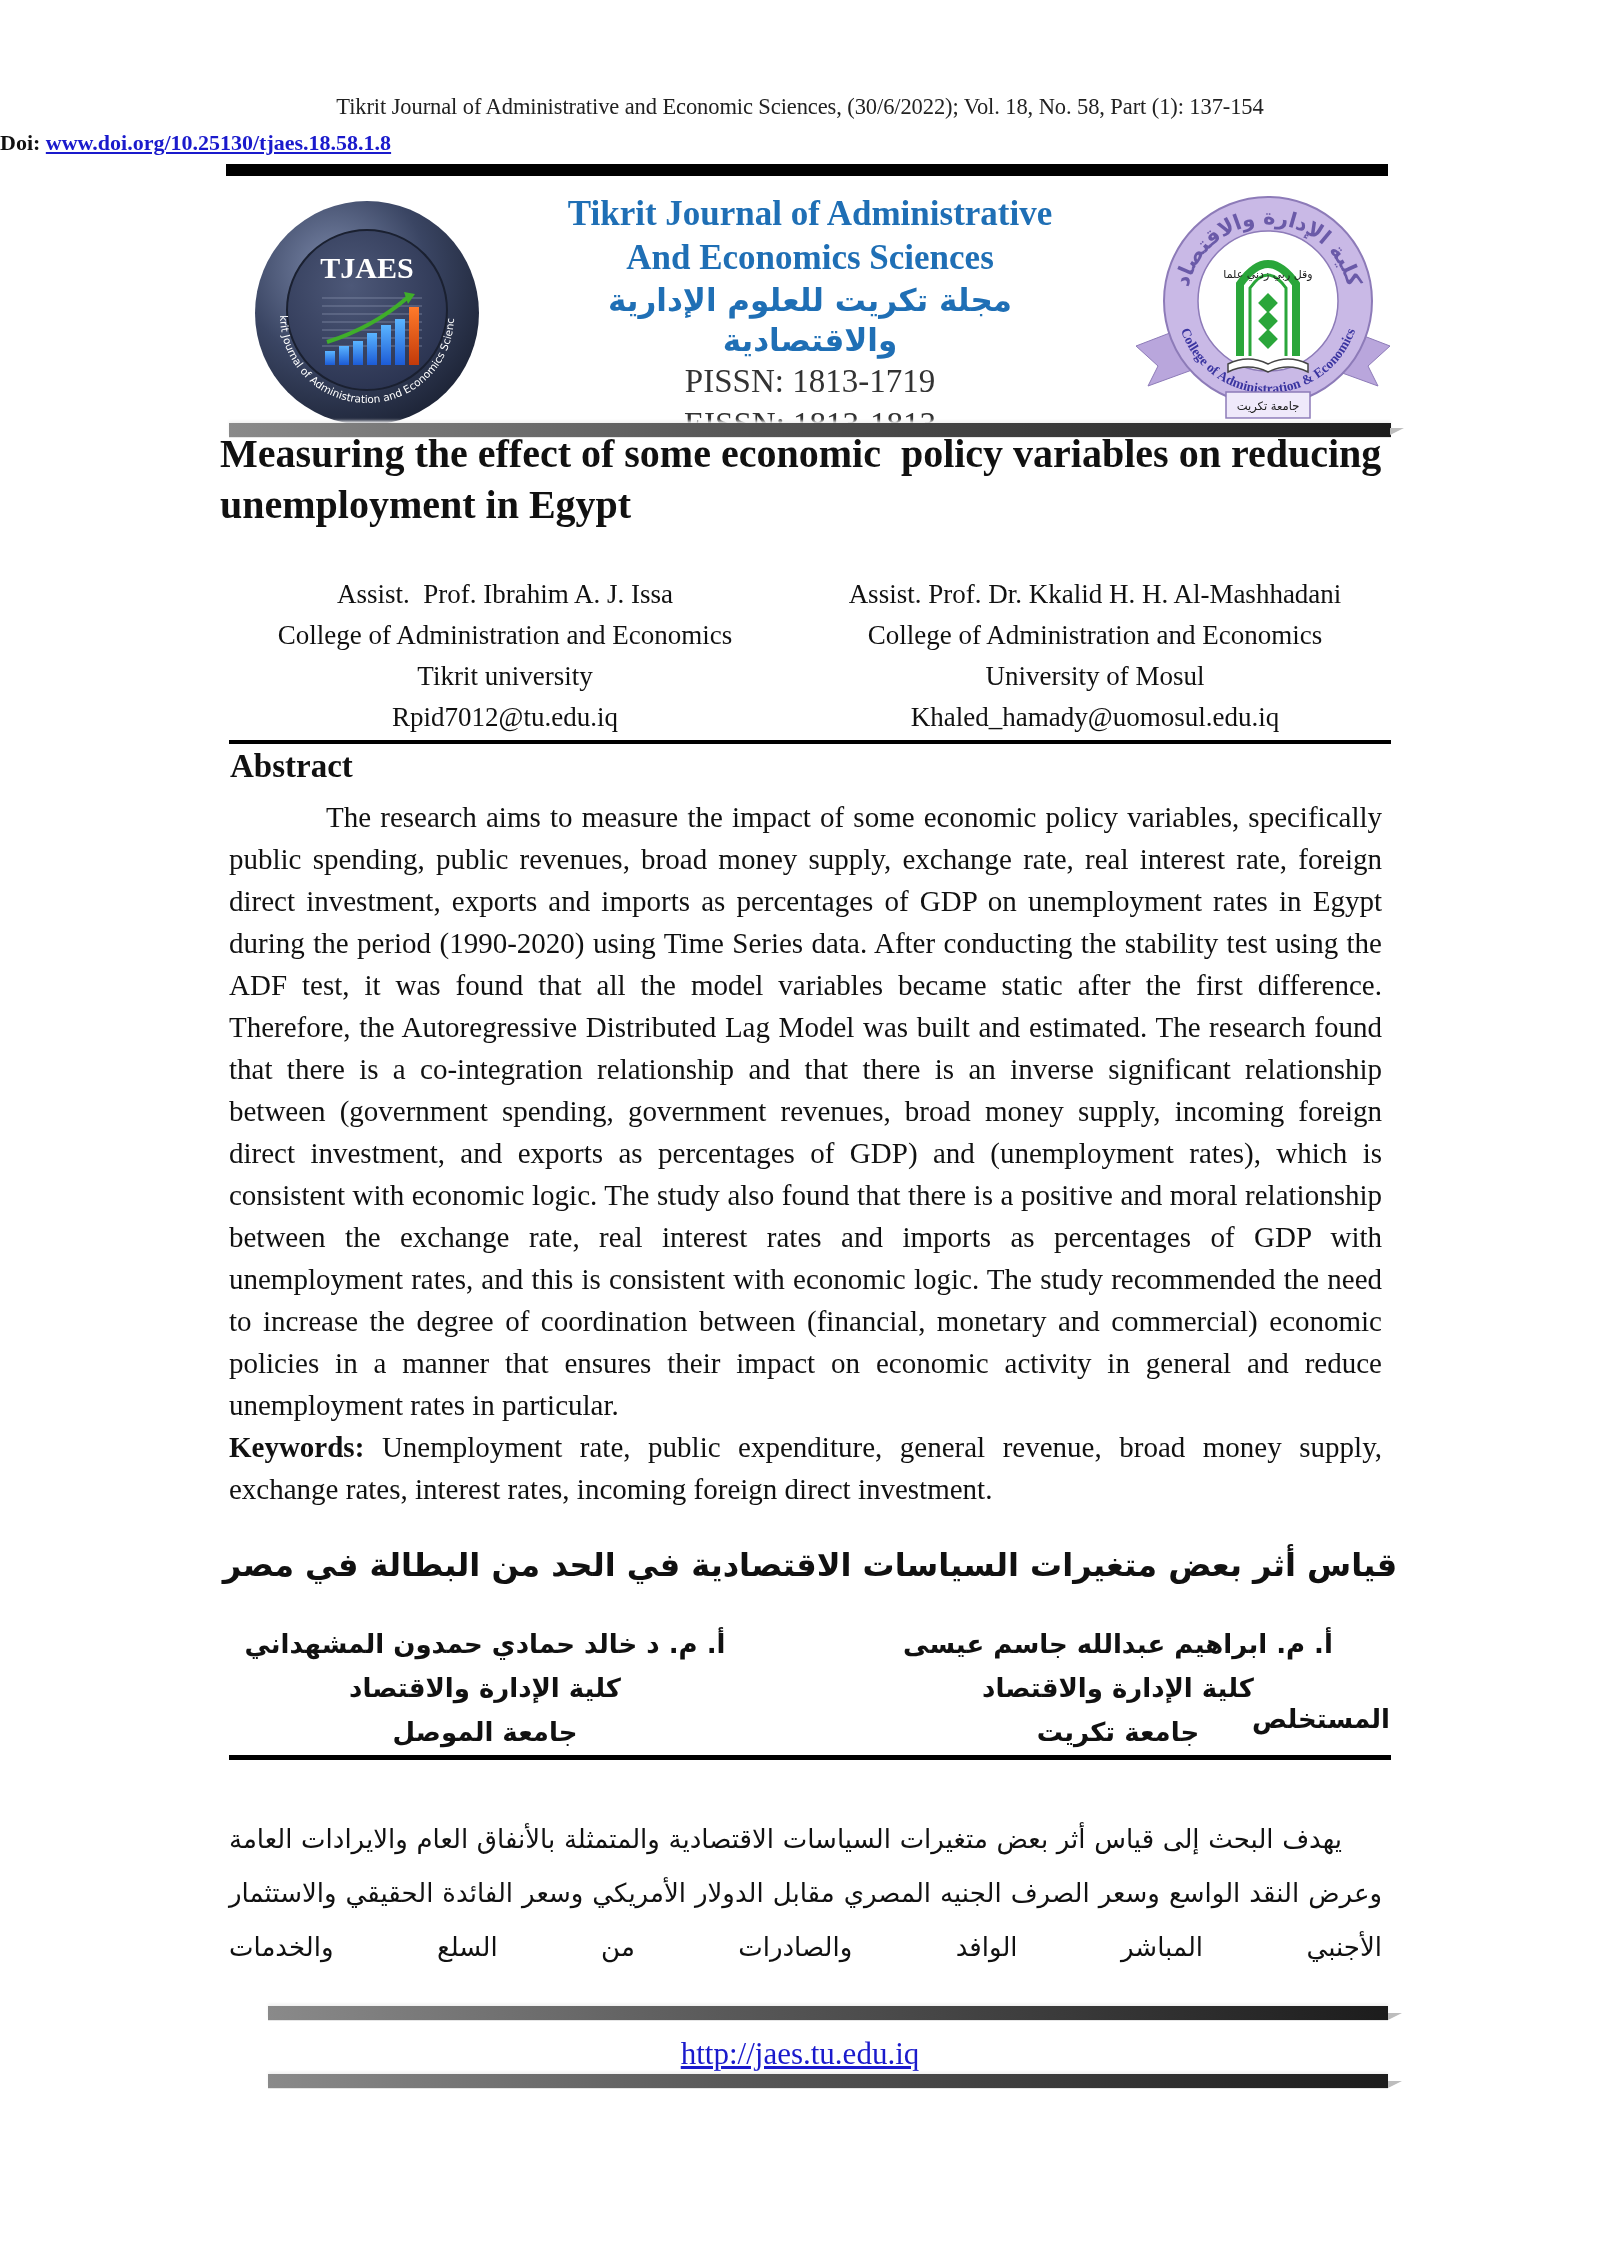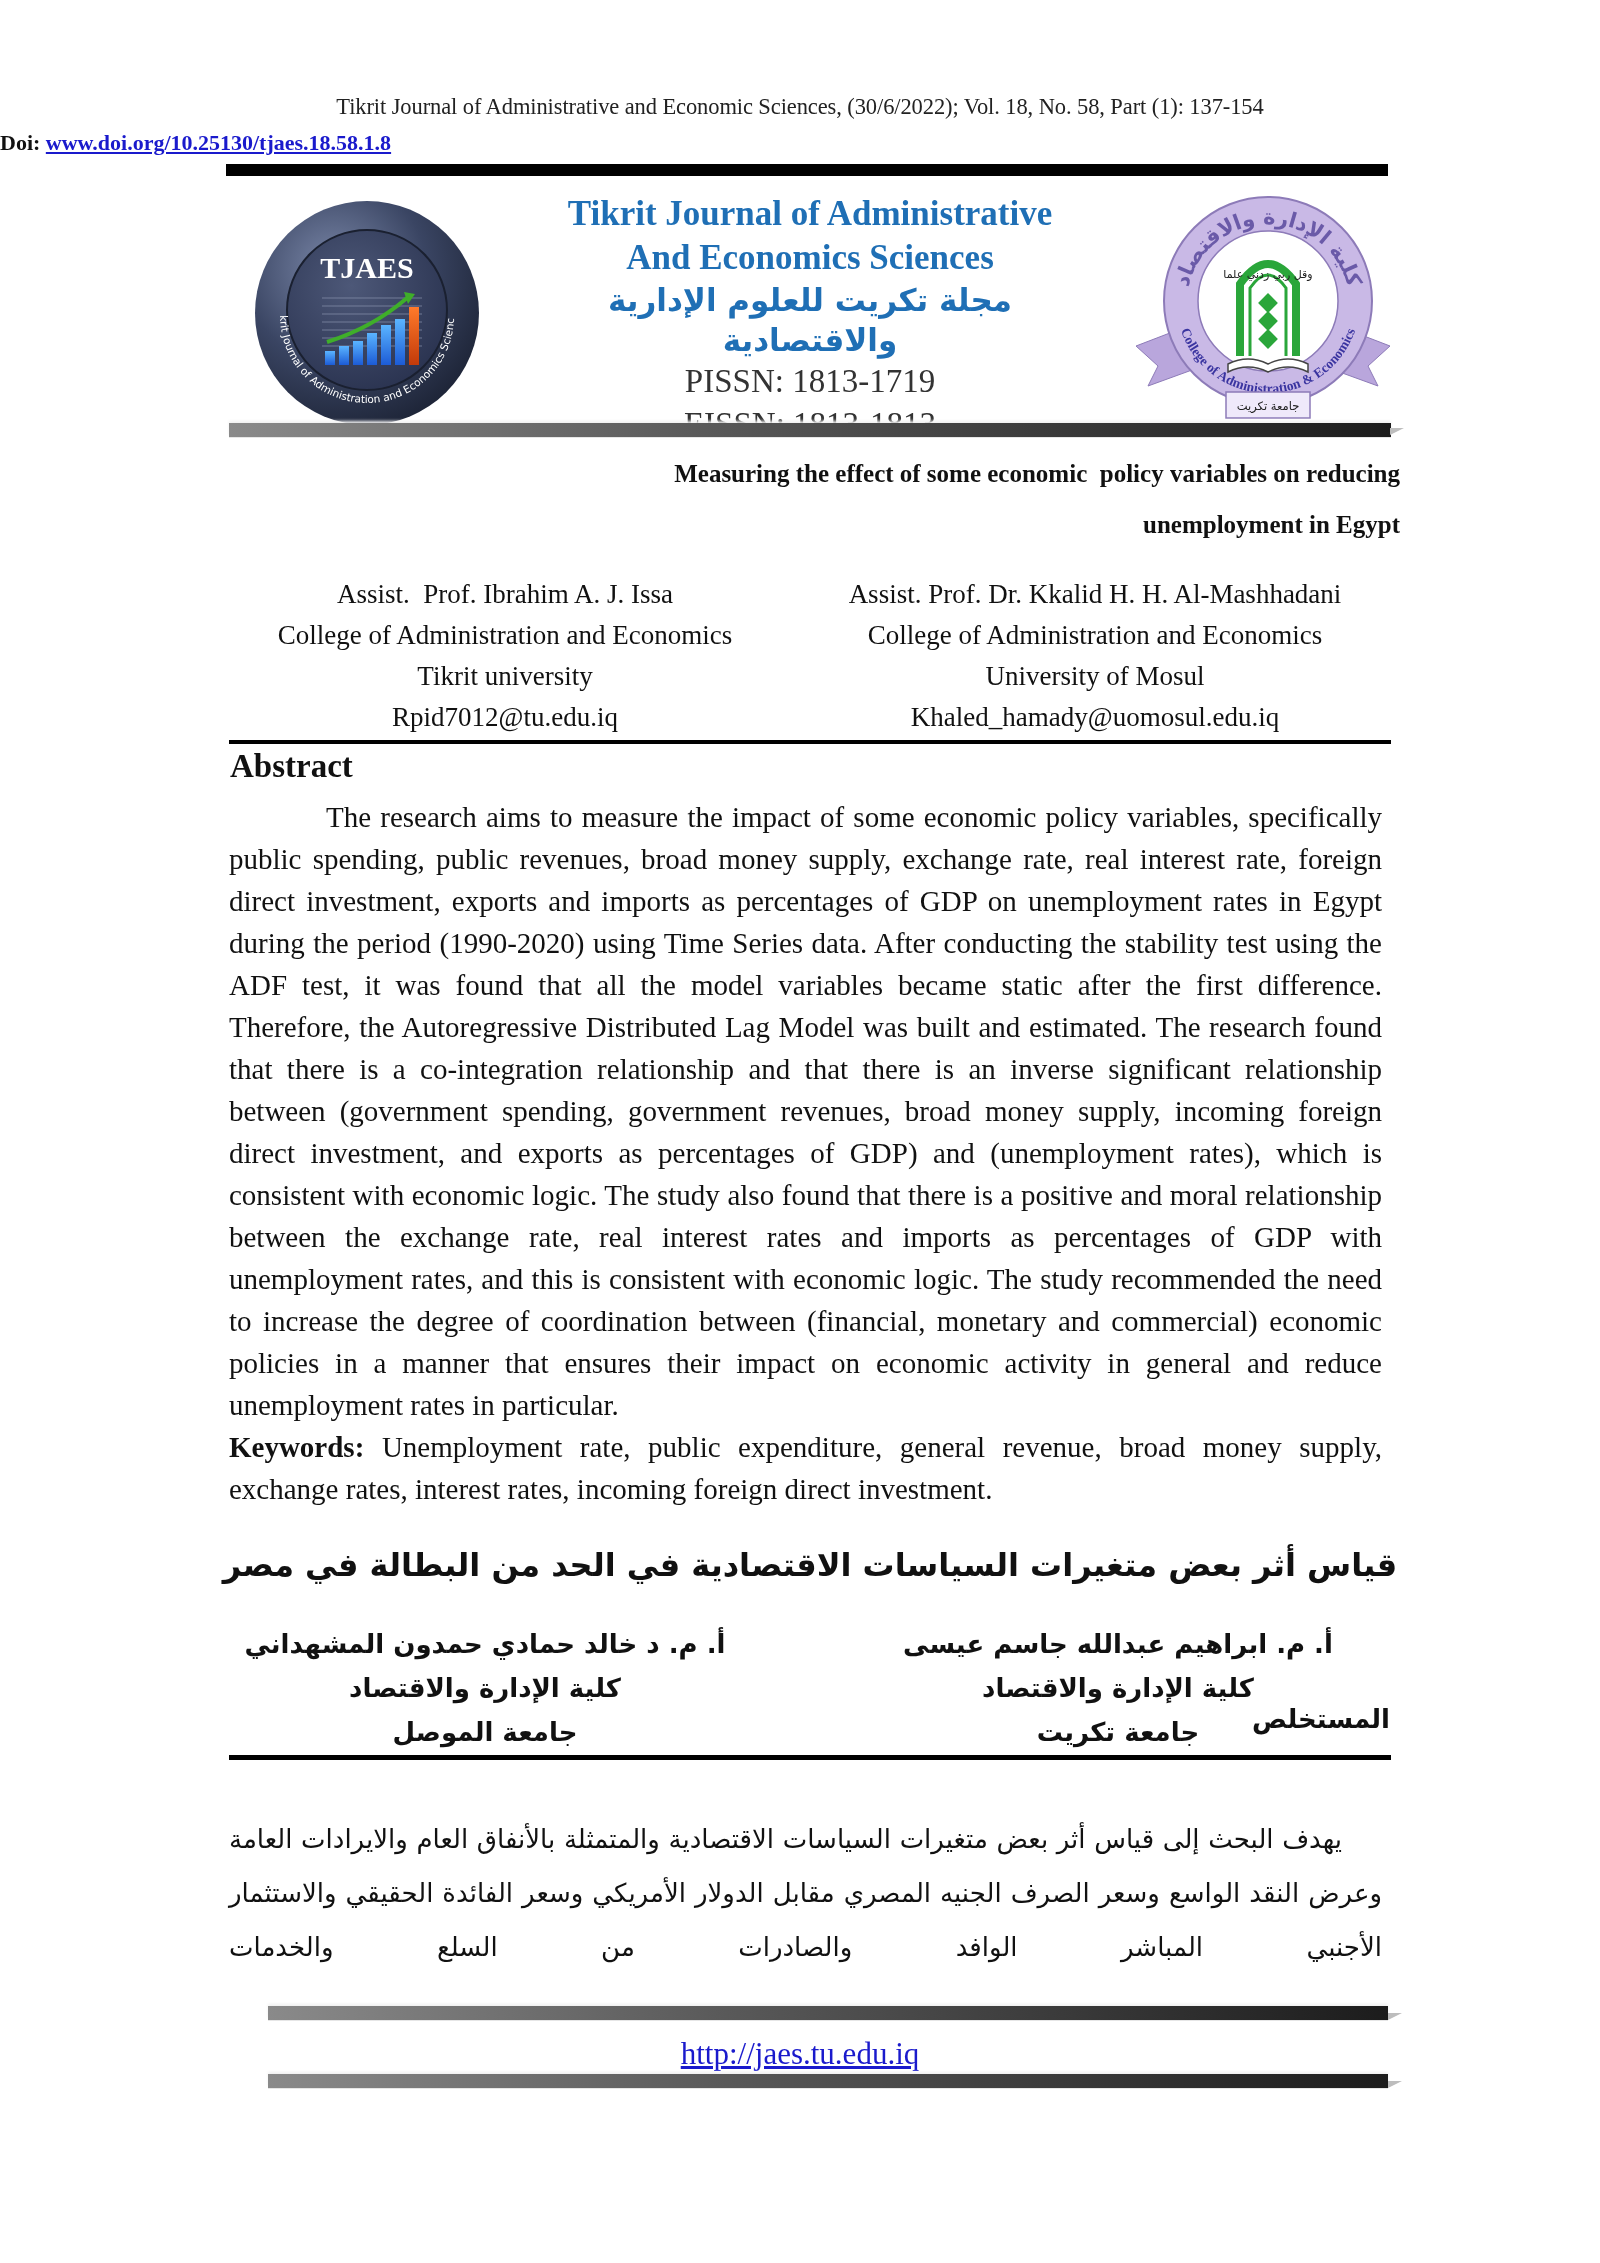--- a/index.html
+++ b/index.html
@@ -20,21 +20,21 @@
   
   .journal-block { left:520px; width:580px; top:192px; text-align:center; }
   .j-en { color:#1f6fb5; font-weight:bold; font-size:35px; line-height:44px; }
   .j-ar { color:#1f6fb5; font-weight:bold; font-size:31px; line-height:40px; font-family:"DejaVu Sans", sans-serif; direction:rtl; }
   .j-issn { color:#333; font-size:33px; line-height:43px; }
 
   .gradient-bar { height:14px; background:linear-gradient(to right, #8a8a8a 0%, #5a5a5a 40%, #1c1c1c 100%); box-shadow:0 1px 0 #e6e6e6, 0 -2px 3px #f0f0f0; }
   .bar-tip { width:0; height:0; border-top:7px solid #bdbdbd; border-right:14px solid transparent; }
 
   
-  .paper-title { left:220px; width:1180px; top:448px; text-align:right; font-weight:bold; font-size:25px; line-height:51px; }
+  .paper-title { left:220px; width:1180px; top:428px; text-align:left; font-weight:bold; font-size:40px; line-height:51px; }
 
   
   .author-col { top:574px; width:560px; text-align:center; font-size:27px; line-height:41px; }
   .author-left { left:225px; }
   .author-right { left:815px; }
 
   .rule { left:229px; width:1162px; height:4px; background:#000; }
 
   .abstract-head { left:230px; top:748px; font-weight:bold; font-size:33px; }
   .abstract-body { left:229px; width:1153px; top:796px; font-size:29px; line-height:42px; text-align:justify; }

